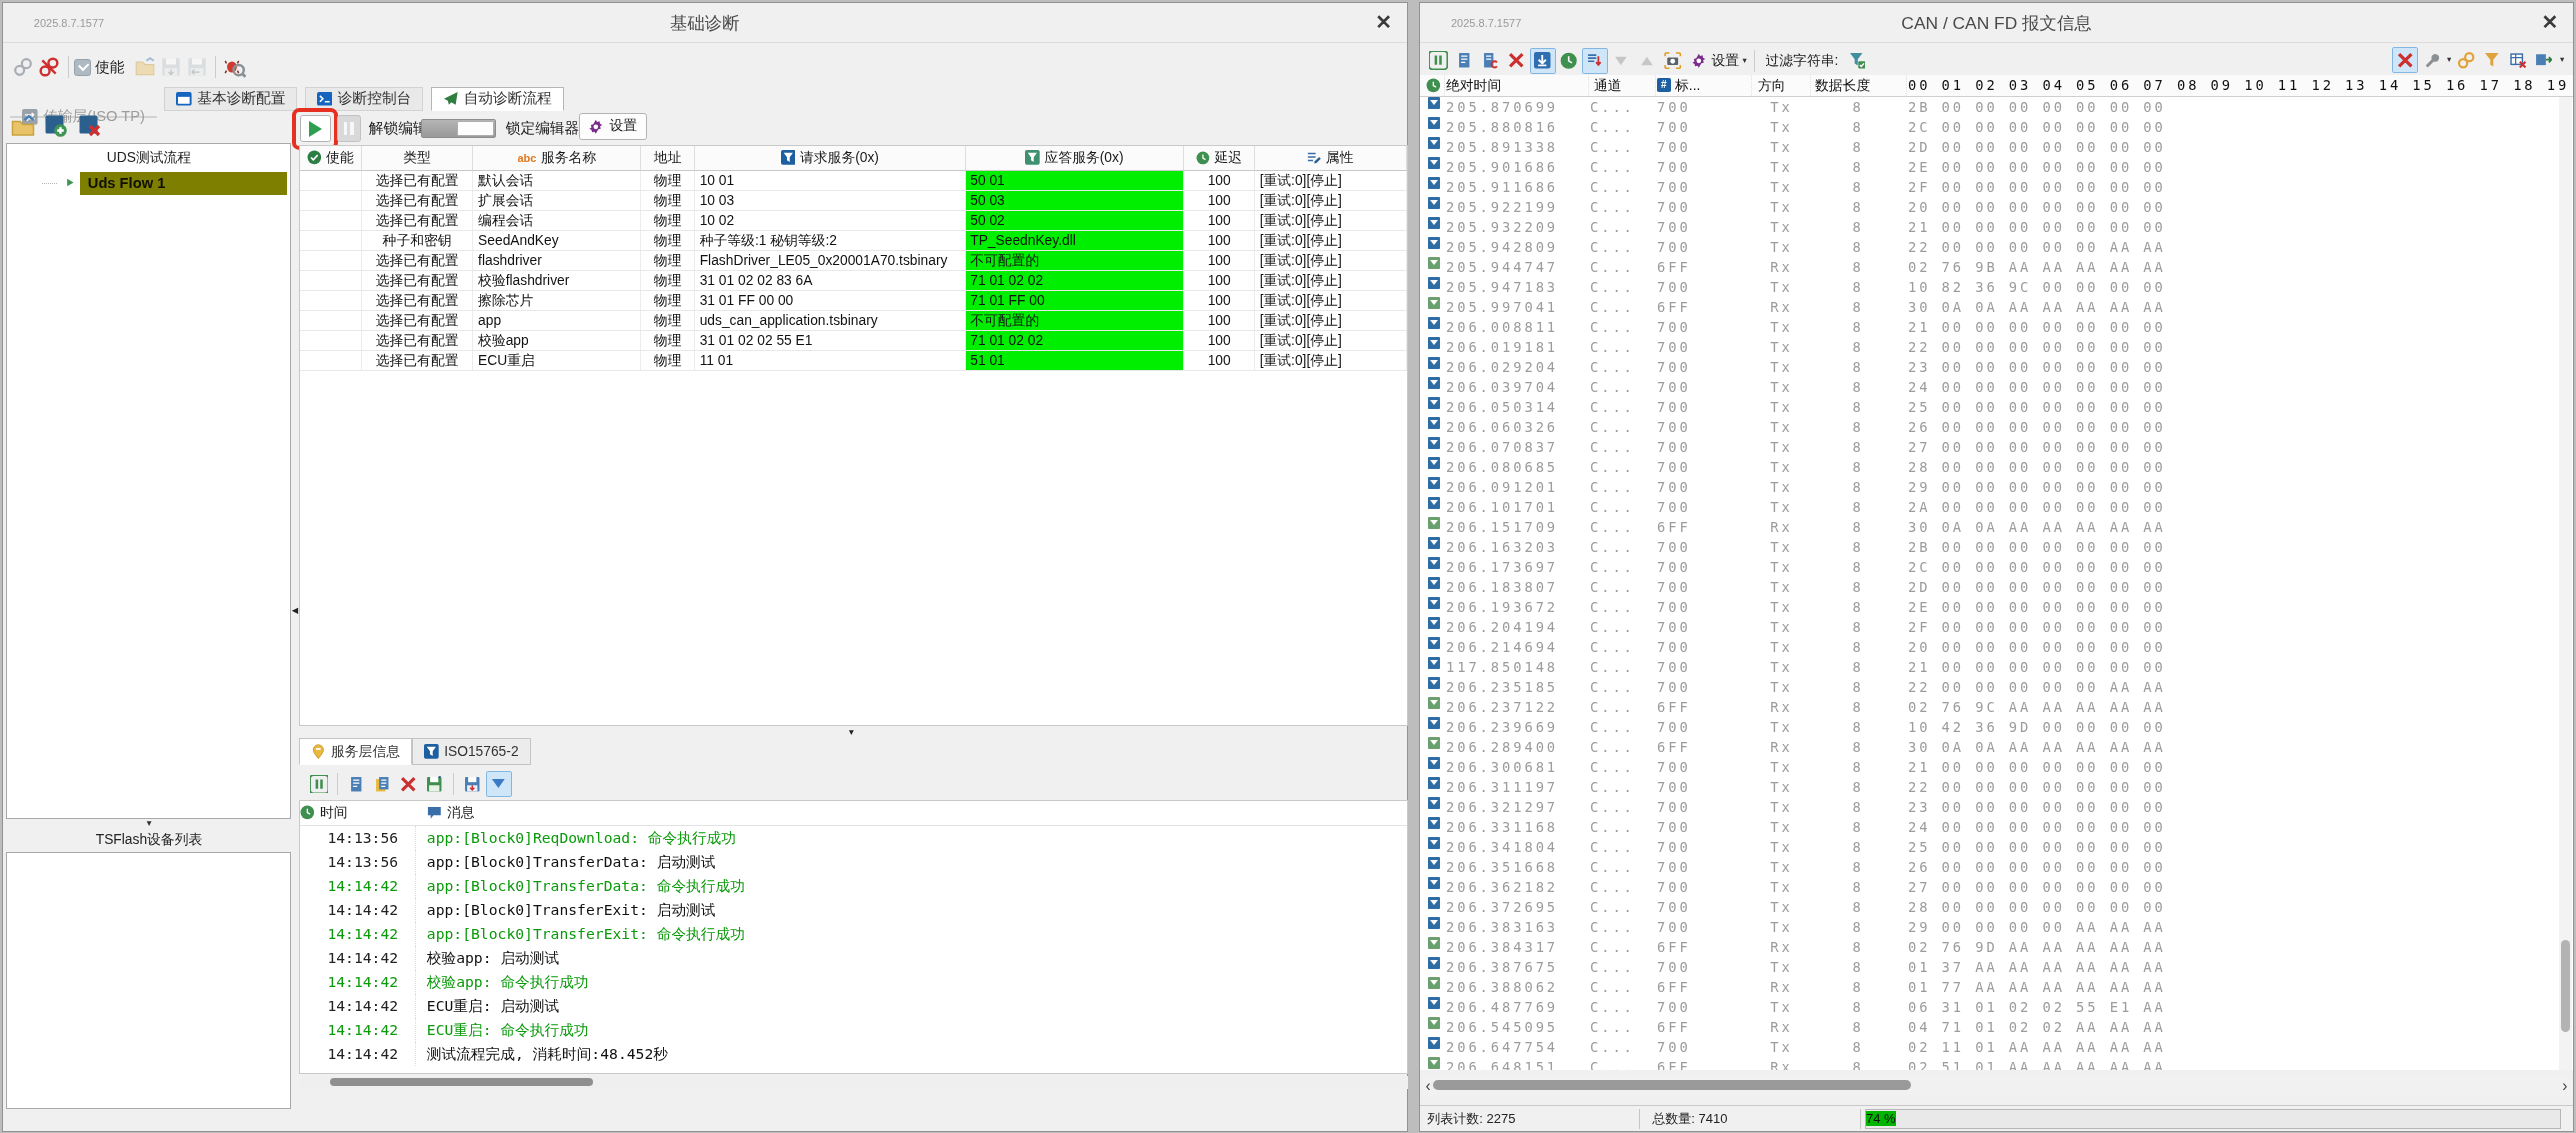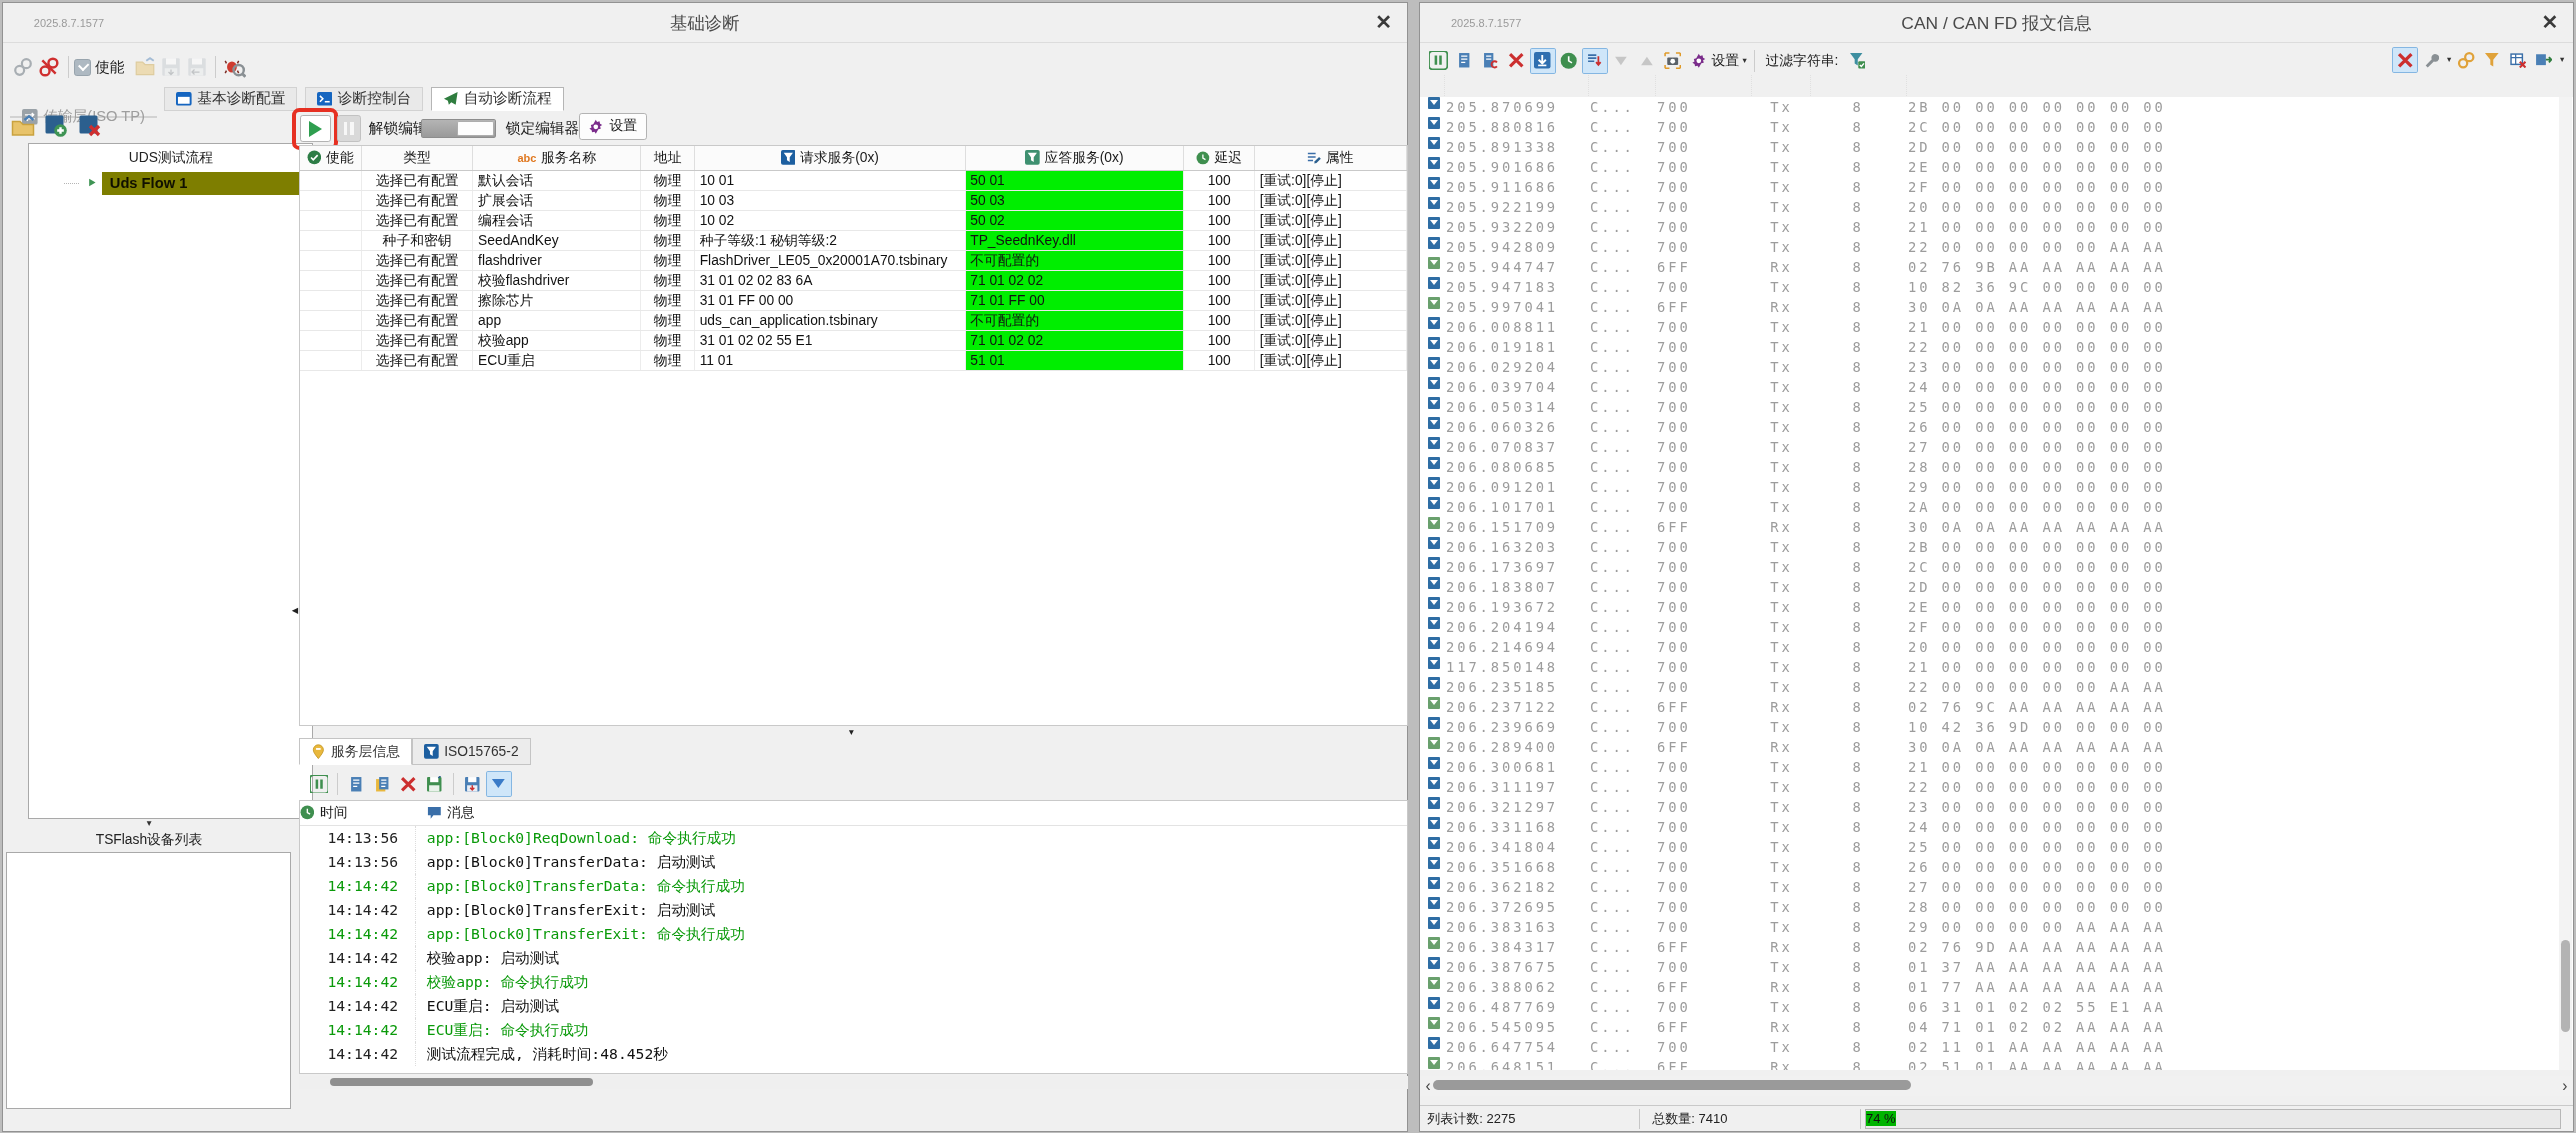--- a/index.html
+++ b/index.html
@@ -28,21 +28,21 @@
      border-left:2.3px solid #fff; border-bottom:2.3px solid #fff; transform:rotate(-45deg); }
 
   
   .tabbar { position:absolute; left:7.3px; top:84px; height:24px; display:flex; gap:7.3px; }
   .tab { display:flex; align-items:center; gap:5.5px; padding:0 11px; font-size:14.7px; color:#333; background:#e9e9e9; border:0.9px solid #d2d2d2; }
   .tab.disabled { color:#9d9d9d;margin-top:29px; }
   .tab.active { background:#ffffff; border-color:#b5b5b5; border-bottom-color:#ffffff; }
 
   
   .tree-toolbar { position:absolute; left:7.3px; top:110px; display:flex; gap:7.3px; }
-  .tree-panel { position:absolute; left:3.7px; top:140px; width:285px; height:676px; background:#fff; border:0.9px solid #a9a9a9;margin-left:22px; }
+  .tree-panel { position:absolute; left:3.7px; top:140px; width:285px; height:676px; background:#fff; border:0.9px solid #a9a9a9; }
   .tree-head { text-align:center; font-size:13.8px; color:#222; padding-top:5.5px; height:26px; }
   .tree-item { position:relative; height:23px; margin-top:1.8px; }
   .tree-dots { position:absolute; left:35px; top:11px; width:14.7px; border-top:0.9px dotted #b5b5b5; }
   .tree-arrow { position:absolute; left:51px; top:4.6px; }
   .tree-sel { position:absolute; left:73px; right:3.7px; top:0; height:23px; background:#7e7e00; color:#101000;
               font-weight:bold; font-size:14.7px; line-height:23px; padding-left:7.3px; }
   .hsplit { position:absolute; left:3.7px; top:816px; width:285px; height:11px; text-align:center; font-size:8.3px; color:#333; line-height:9.2px; }
   .devlist-head { position:absolute; left:3.7px; top:828px; width:285px; text-align:center; font-size:13.8px; color:#222; }
   .devlist-box { position:absolute; left:3.7px; top:849px; width:285px; height:257px; background:#fff; border:0.9px solid #a9a9a9; }
   .vsplit-handle { position:absolute; left:289px; top:602px; font-size:8.3px; color:#222; }
@@ -712,20 +712,35 @@
         <span class="icbtn">
           <svg width="17.4" height="17.4" viewBox="0 0 16 16">
               <rect x="1" y="3" width="9" height="10" fill="#4a7fb5"></rect>
               <path d="M10 8h5M12.8 5.6L15 8l-2.2 2.4" stroke="#2f7d3f" stroke-width="1.7" fill="none"></path>
             </svg>
         </span>
         <span class="caret">▼</span>
       </span>
     </div>
 
+    <div class="can-head">
+      <span style="position:absolute;left:5.5px;top:3.7px;">
+          <svg width="14.7" height="14.7" viewBox="0 0 16 16">
+            <circle cx="8" cy="8" r="7.4" fill="#3f8f4f"></circle>
+            <path d="M8 4v4.2l3 1.8" stroke="#fff" stroke-width="1.5" fill="none"></path>
+          </svg>
+        </span>
+      <span class="hlbl" style="left:26px;">绝对时间</span>
+      <span class="hlbl" style="left:174px;">通道</span>
+      <span class="hash-ic" style="position:absolute;left:237px;top:3.7px;">#</span>
+      <span class="hlbl" style="left:255px;">标...</span>
+      <span class="hlbl" style="left:338px;">方向</span>
+      <span class="hlbl" style="left:395px;">数据长度</span>
+      <span class="bytehead mono">00 01 02 03 04 05 06 07 08 09 10 11 12 13 14 15 16 17 18 19</span>
+    </div>
 
     <span class="vline" style="left:24px;"></span>
     <span class="vline" style="left:168px;"></span>
     <span class="vline" style="left:235px;"></span>
     <span class="vline" style="left:331px;"></span>
     <span class="vline" style="left:390px;"></span>
     <span class="vline" style="left:486px;"></span>
 
     <div class="can-rows">
         <div class="crow">

